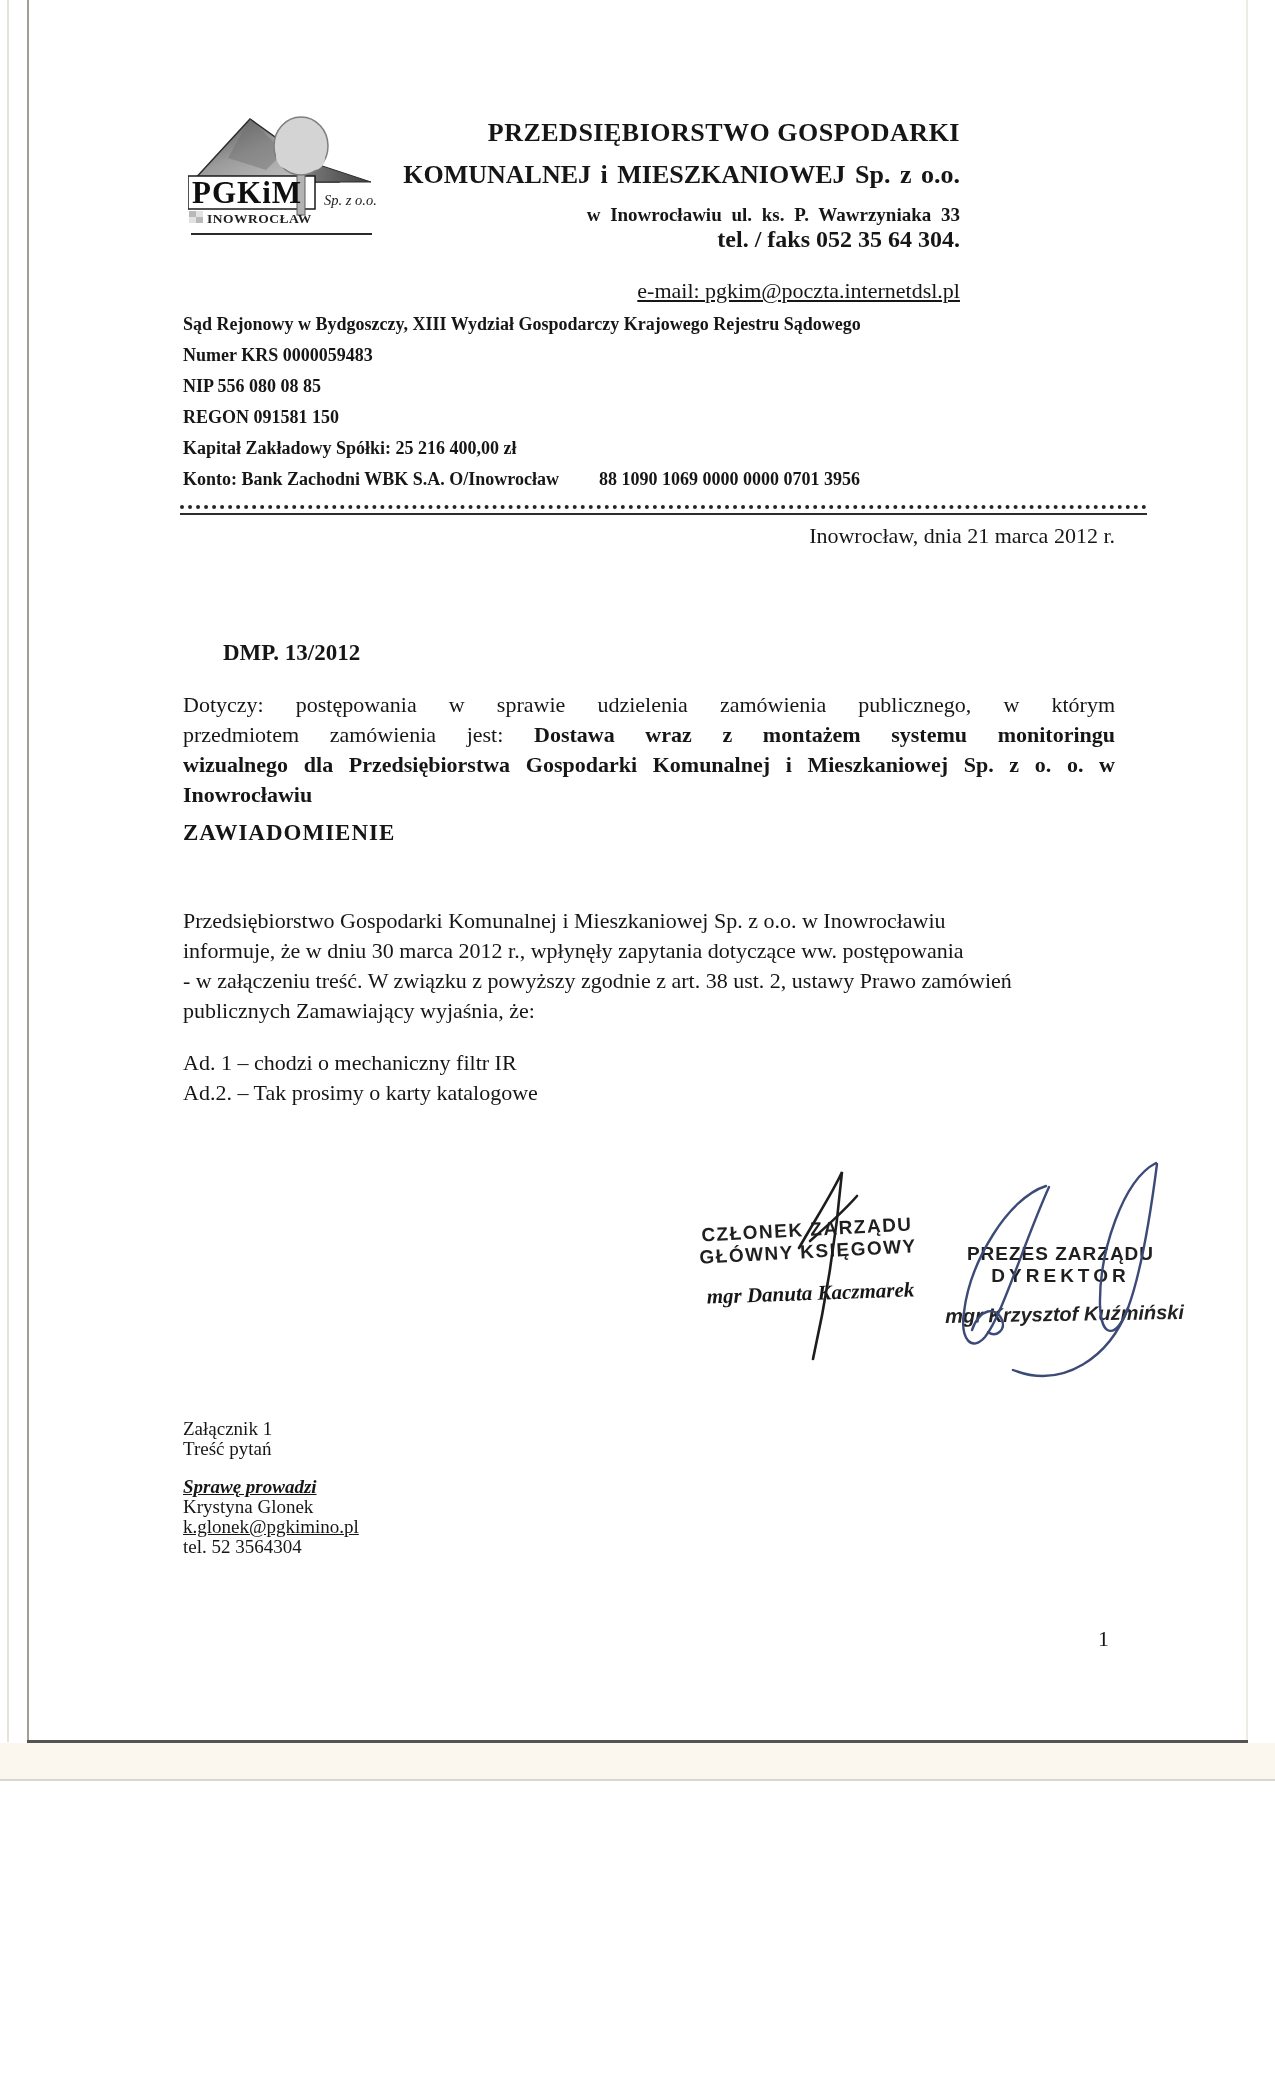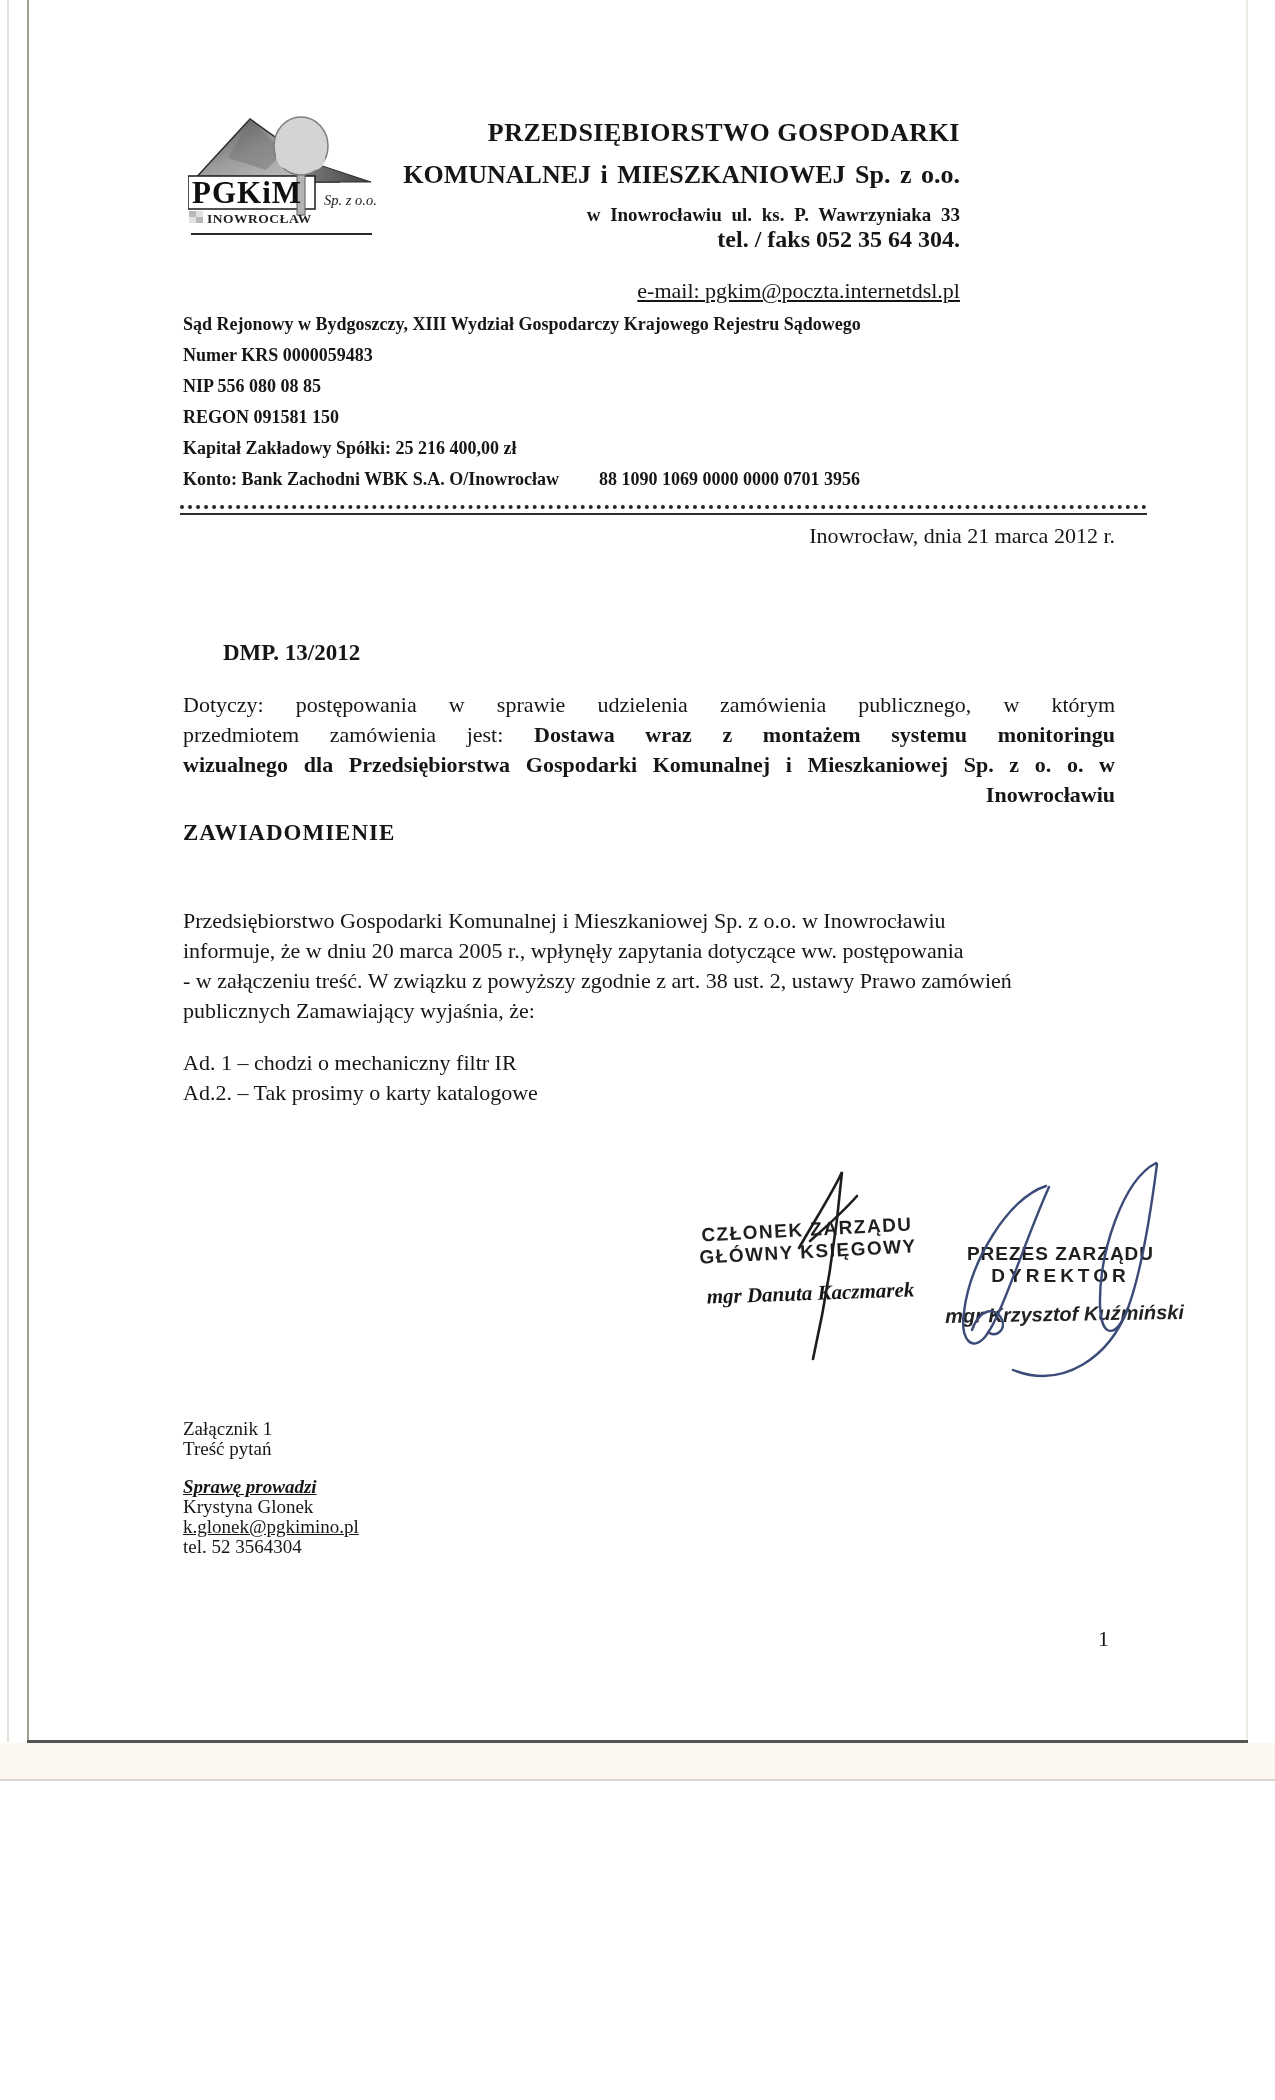--- a/index.html
+++ b/index.html
@@ -22,21 +22,21 @@
   
   .registry{left:183px;top:309px;width:1000px;font-size:18px;font-weight:bold;line-height:31px;white-space:nowrap;}
   .acct-num{display:inline-block;margin-left:40px;}
   
   .dotrule{left:180px;top:505px;width:967px;height:4px;border-top:4px dotted #262626;border-bottom:2px solid #2d2d2d;}
   .dateline{left:0;top:523px;width:1115px;text-align:right;font-size:22px;}
   .refnum{left:183px;top:640px;font-size:23px;font-weight:bold;margin-left:40px;}
   
   .subject{left:183px;top:690px;width:932px;font-size:22px;line-height:30px;}
   .just{text-align:justify;text-align-last:justify;}
-  .b{font-weight:bold;text-align:right;}
+  .b{font-weight:bold;}
   .notice{left:183px;top:820px;width:932px;text-align:left;font-size:23px;font-weight:bold;letter-spacing:1px;}
   
   .bodytxt{left:183px;top:906px;width:940px;font-size:22px;line-height:30px;}
   .answers{left:183px;top:1048px;width:940px;font-size:22px;line-height:30px;}
   
   .stamp{font-family:"Liberation Sans", sans-serif;color:#1f1f1f;text-align:center;white-space:nowrap;}
   .stamp-left{left:695px;top:1219px;width:225px;transform:rotate(-3deg);font-size:19px;font-weight:600;letter-spacing:1.5px;line-height:22px;}
   .name-left{left:693px;top:1281px;width:235px;text-align:center;font-size:21px;font-style:italic;font-weight:bold;
              font-family:"Liberation Serif", serif;transform:rotate(-2deg);white-space:nowrap;}
   .stamp-right{left:963px;top:1243px;width:195px;font-size:19px;font-weight:600;letter-spacing:1px;line-height:22px;}
@@ -123,21 +123,21 @@
     <div class="just">Dotyczy: postępowania w sprawie udzielenia zamówienia publicznego, w którym</div>
     <div class="just"><span>przedmiotem zamówienia jest: </span><span class="b">Dostawa wraz z montażem systemu monitoringu</span></div>
     <div class="just b">wizualnego dla Przedsiębiorstwa Gospodarki Komunalnej i Mieszkaniowej Sp. z o. o. w</div>
     <div class="b">Inowrocławiu</div>
   </div>
 
   <div class="abs notice">ZAWIADOMIENIE</div>
 
   <div class="abs bodytxt">
     <div>Przedsiębiorstwo Gospodarki Komunalnej i Mieszkaniowej Sp. z o.o. w Inowrocławiu</div>
-    <div>informuje, że w dniu 20 marca 2005 r., wpłynęły zapytania dotyczące ww. postępowania</div>
+    <div>informuje, że w dniu 30 marca 2012 r., wpłynęły zapytania dotyczące ww. postępowania</div>
     <div>- w załączeniu treść. W związku z powyższy zgodnie z art. 38 ust. 2, ustawy Prawo zamówień</div>
     <div>publicznych Zamawiający wyjaśnia, że:</div>
   </div>
   <div class="abs answers">
     <div>Ad. 1 – chodzi o mechaniczny filtr IR</div>
     <div>Ad.2. – Tak prosimy o karty katalogowe</div>
   </div>
 
   <div class="abs stamp stamp-left">
     <div>CZŁONEK ZARZĄDU</div>

